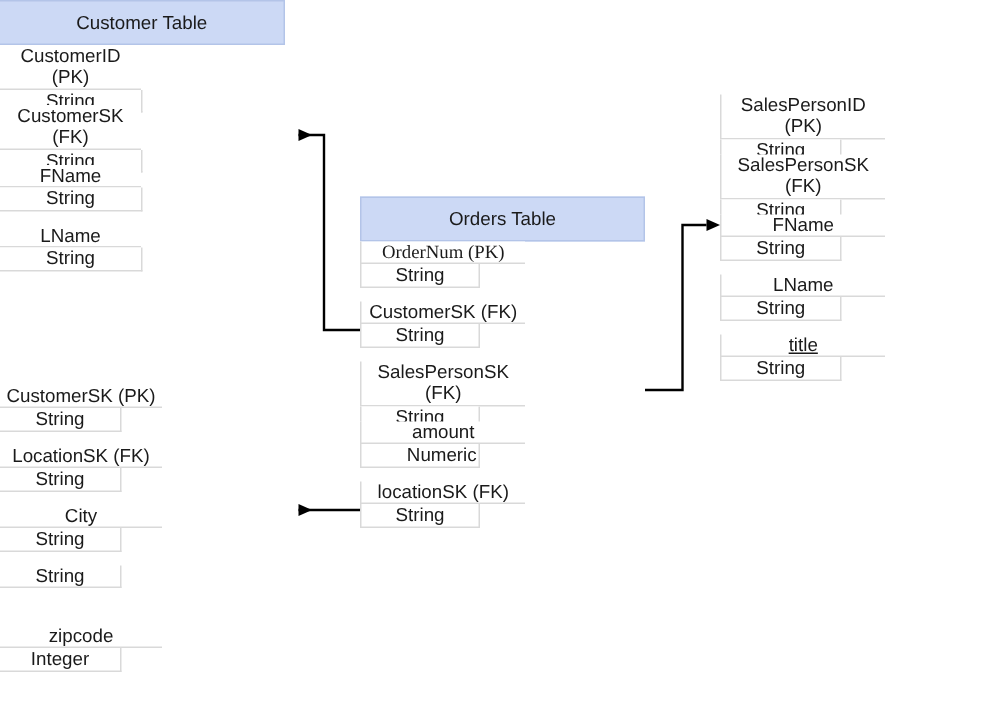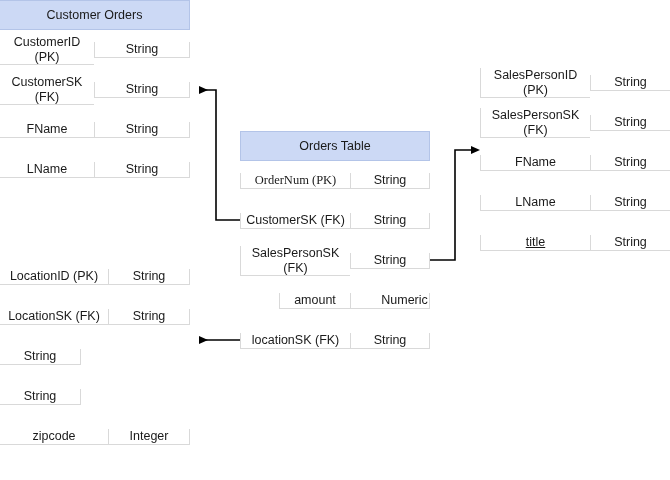--- a/index.html
+++ b/index.html
@@ -33,23 +33,23 @@
     color: #1a1a1a;
     text-align: center;
     height: 30px;
   }
   .entity-rows {
     display: flex;
     flex-direction: column;
   }
   .entity-row {
     display: flex;
+    flex-direction: column;
     height: 40px;
     box-sizing: border-box;
-    align-items: center;
   }
   .cell {
     box-sizing: border-box;
     border: 1px solid #d9d9d9;
     border-top: none;
     display: flex;
     align-items: center;
     justify-content: center;
     text-align: center;
     font-size: 12.5px;
@@ -69,21 +69,21 @@
     height: 480px;
     pointer-events: none;
   }
 </style>
 </head>
 <body>
 
 <div id="canvas">
 
   <div class="entity" style="left:-1px; top:0px; width:191px;">
-    <div class="entity-title">Customer Orders</div>
+    <div class="entity-title">Customer Table</div>
     <div class="entity-rows">
       <div class="entity-row">
         <div class="cell name" style="width:95px;">CustomerID (PK)</div>
         <div class="cell" style="width:96px;">String</div>
       </div>
       <div class="entity-row">
         <div class="cell name" style="width:95px;">CustomerSK (FK)</div>
         <div class="cell" style="width:96px;">String</div>
       </div>
       <div class="entity-row">
@@ -106,21 +106,21 @@
       </div>
       <div class="entity-row">
         <div class="cell name" style="width:110px;">CustomerSK (FK)</div>
         <div class="cell" style="width:80px;">String</div>
       </div>
       <div class="entity-row">
         <div class="cell name" style="width:110px;">SalesPersonSK (FK)</div>
         <div class="cell" style="width:80px;">String</div>
       </div>
       <div class="entity-row">
-        <div class="cell name" style="width:110px;margin-left:39px;">amount</div>
+        <div class="cell name" style="width:110px;">amount</div>
         <div class="cell" style="width:80px;padding-left:32px;">Numeric</div>
       </div>
       <div class="entity-row">
         <div class="cell name" style="width:110px;">locationSK (FK)</div>
         <div class="cell" style="width:80px;">String</div>
       </div>
     </div>
   </div>
 
   <div class="entity" style="left:480px; top:63px; width:191px;">
@@ -144,28 +144,29 @@
       <div class="entity-row">
         <div class="cell name" style="width:110px;text-decoration:underline;">title</div>
         <div class="cell" style="width:81px;">String</div>
       </div>
     </div>
   </div>
 
   <div class="entity" style="left:-1px; top:257px; width:191px;">
     <div class="entity-rows">
       <div class="entity-row">
-        <div class="cell name" style="width:109px;">LocationID (PK)</div>
+        <div class="cell name" style="width:109px;">CustomerSK (PK)</div>
         <div class="cell" style="width:82px;">String</div>
       </div>
       <div class="entity-row">
         <div class="cell name" style="width:109px;">LocationSK (FK)</div>
         <div class="cell" style="width:82px;">String</div>
       </div>
       <div class="entity-row">
+        <div class="cell name" style="width:109px;">City</div>
         <div class="cell" style="width:82px;">String</div>
       </div>
       <div class="entity-row">
         <div class="cell" style="width:82px;">String</div>
       </div>
       <div class="entity-row">
         <div class="cell name" style="width:109px;">zipcode</div>
         <div class="cell" style="width:82px;">Integer</div>
       </div>
     </div>

